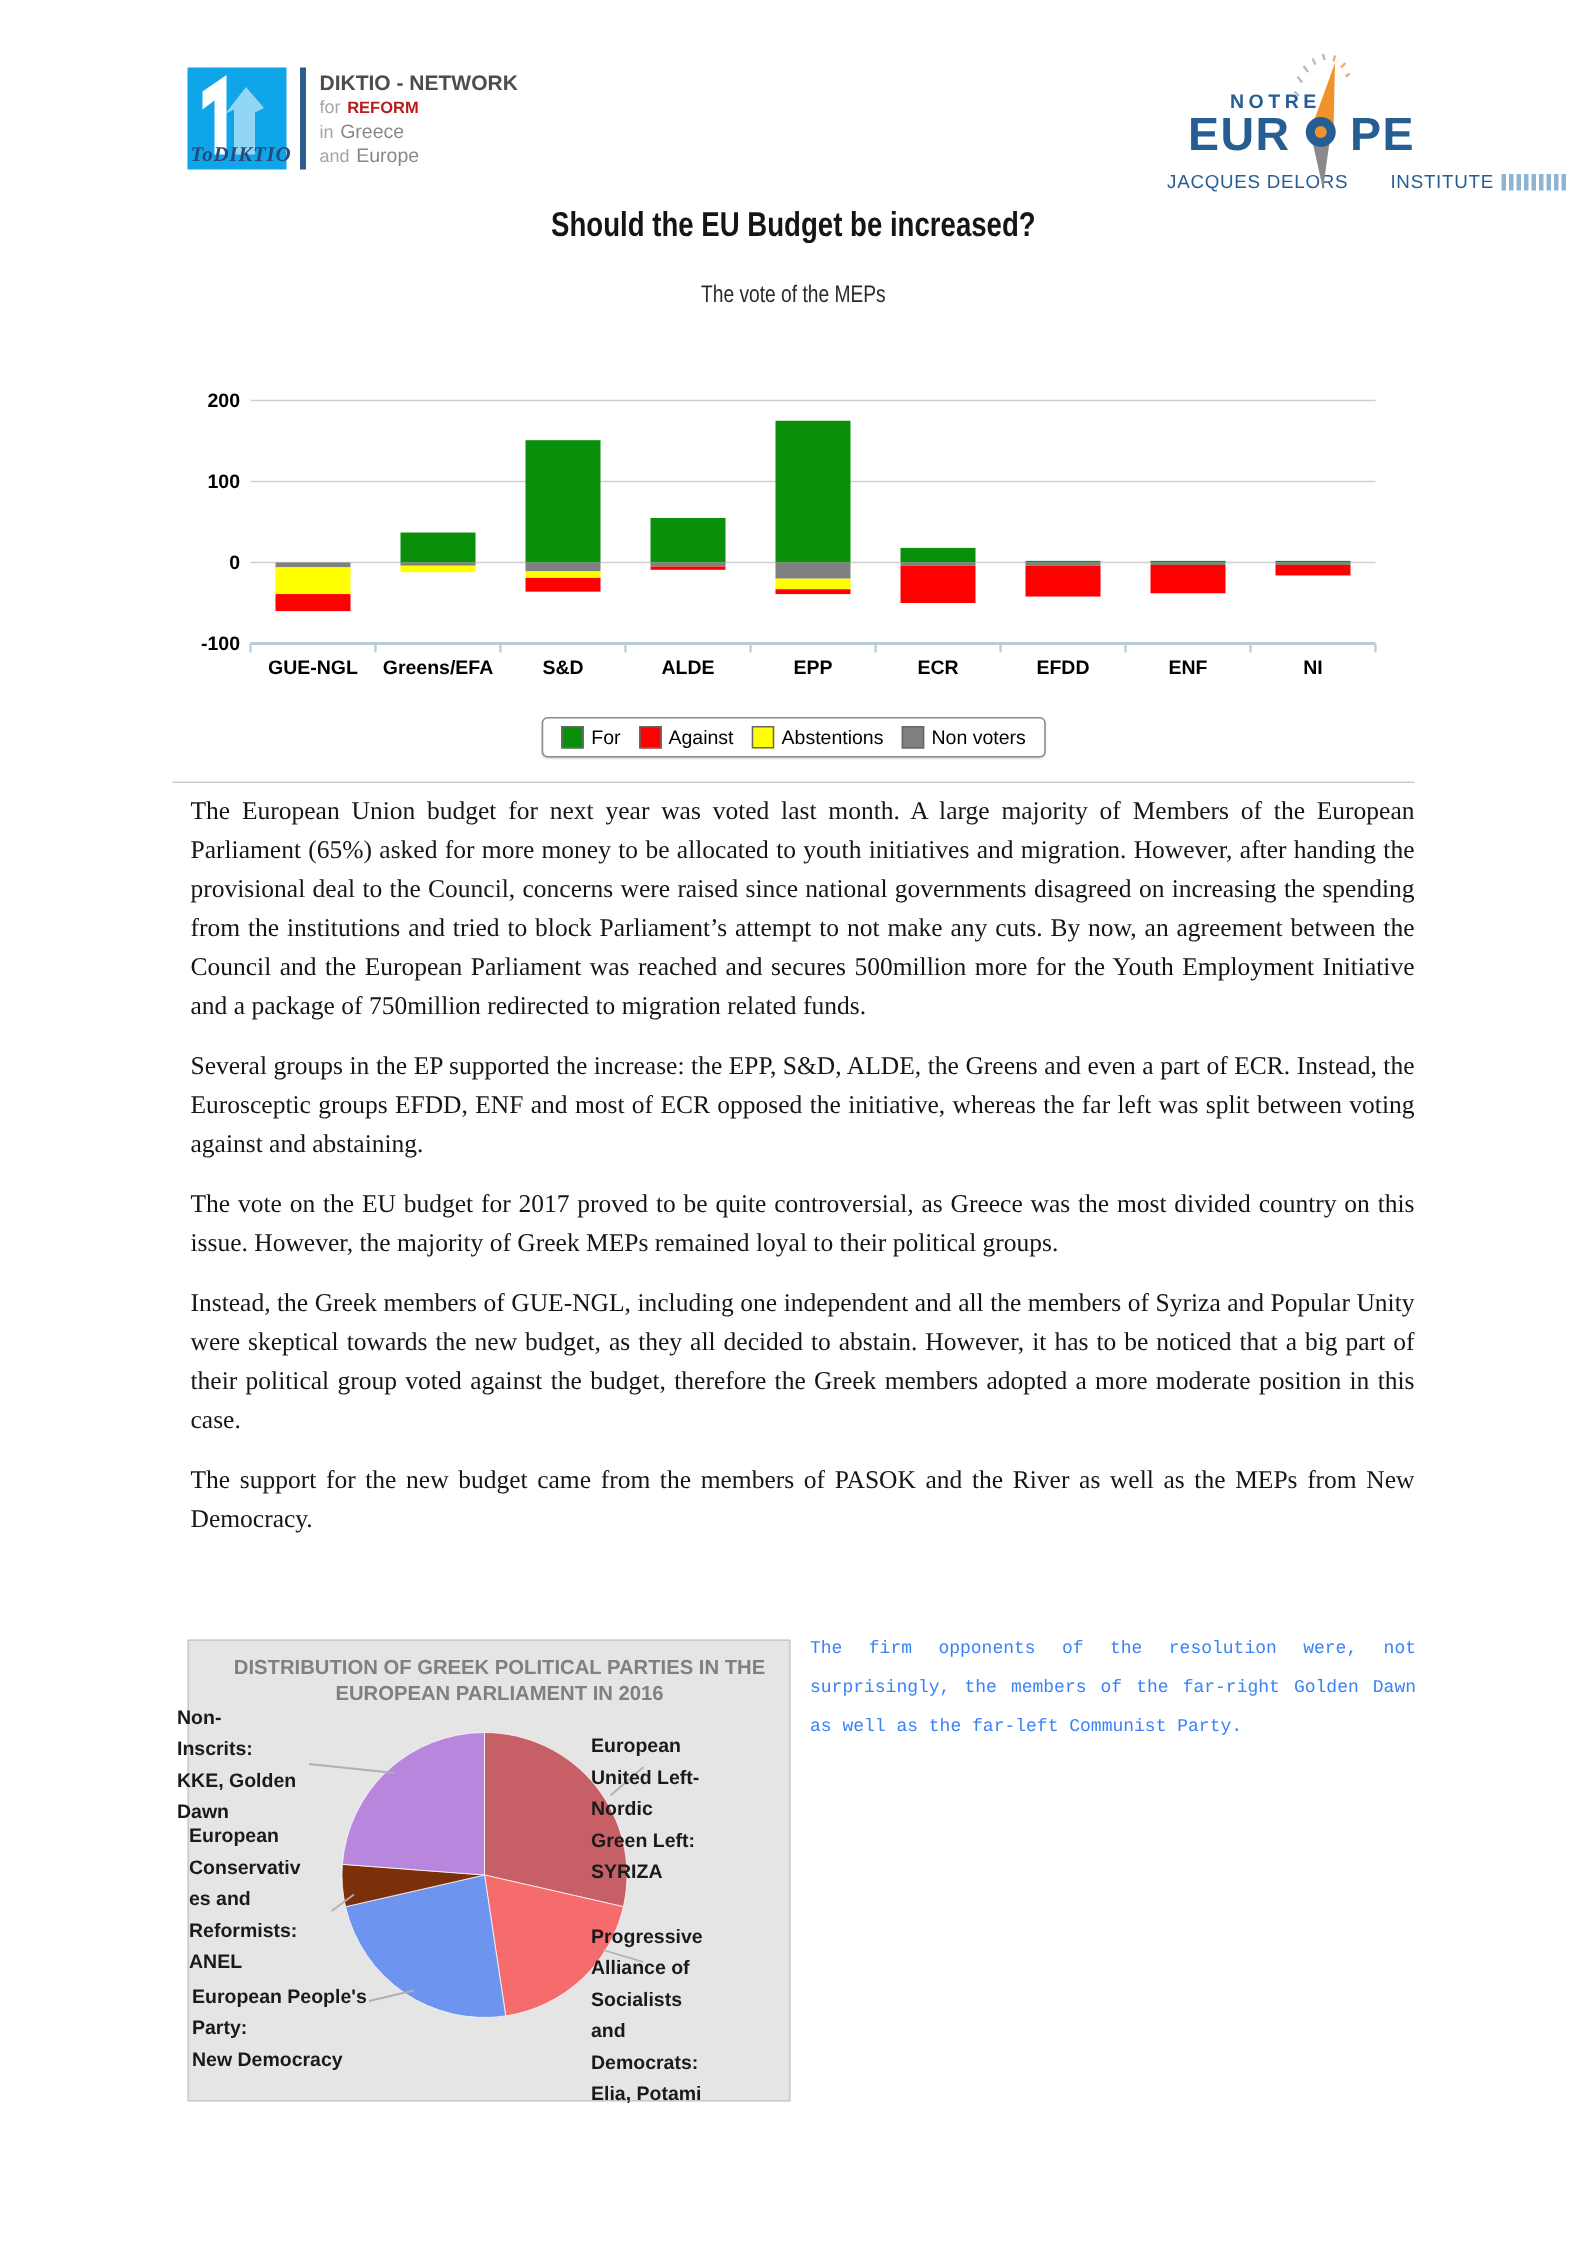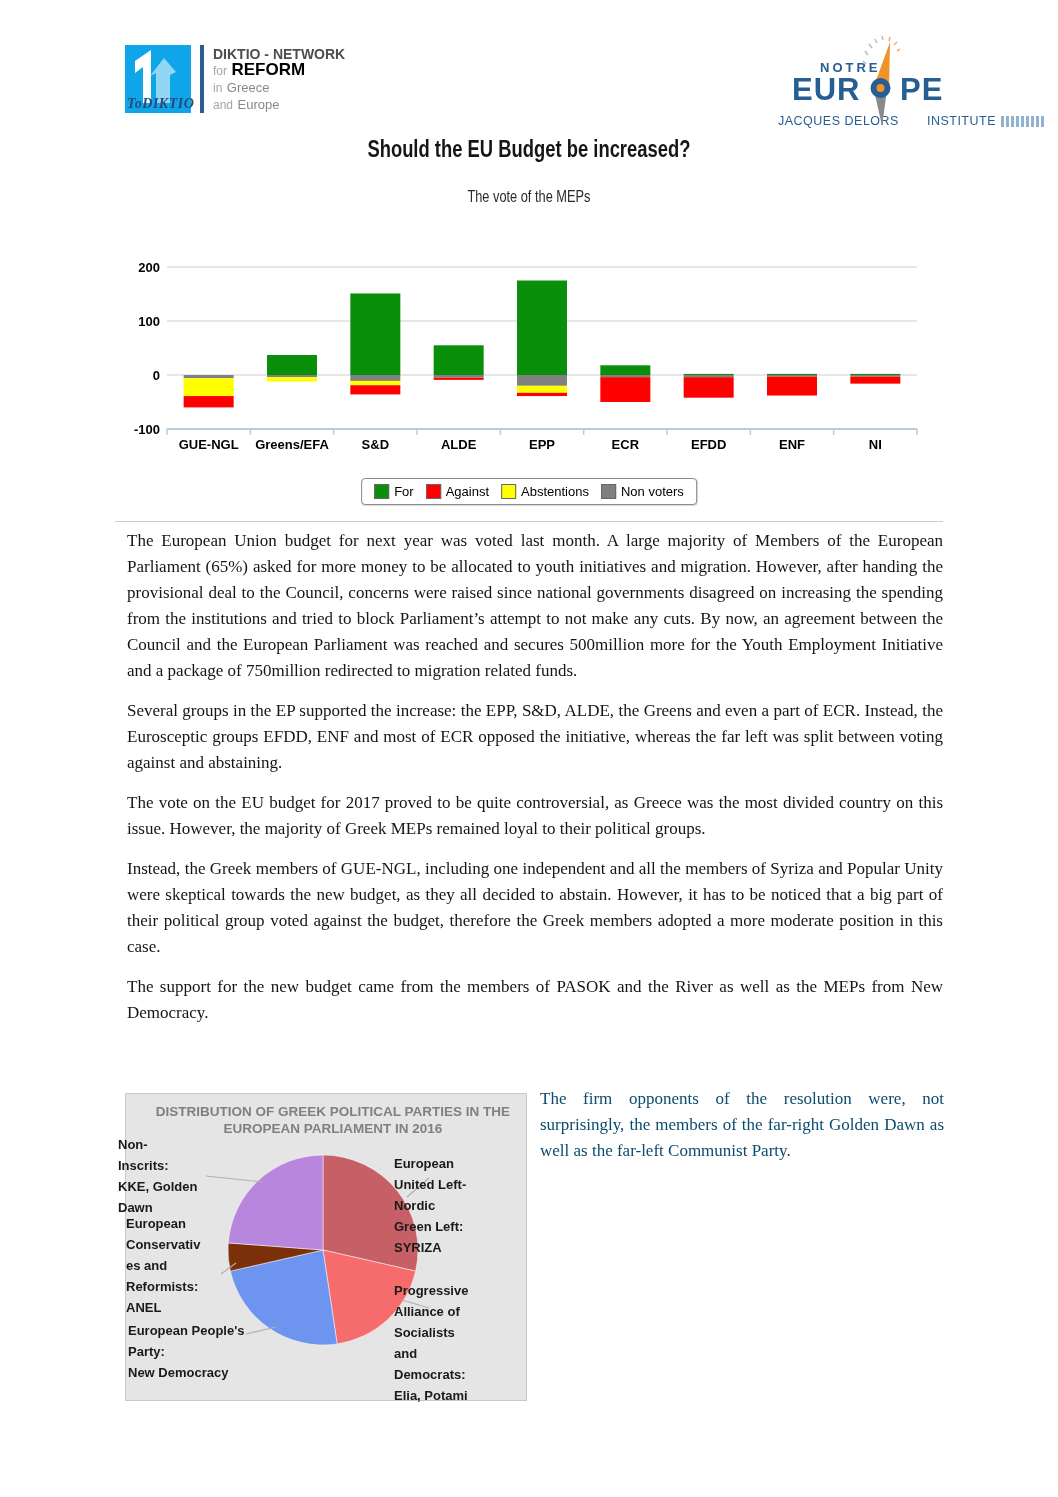--- a/index.html
+++ b/index.html
@@ -9,21 +9,21 @@
 
   
   .diktio{position:absolute;left:125px;top:45px;display:flex;align-items:stretch;gap:9px;}
   .diktio-box{position:relative;width:66px;height:68px;background:#0ea5e9;flex:none;}
   .todiktio{position:absolute;left:2px;bottom:1px;font-family:"Liberation Serif",serif;
             font-style:italic;font-weight:bold;font-size:14px;color:#27497c;letter-spacing:.5px;}
   .diktio-div{width:4px;background:#2d5d8e;flex:none;}
   .diktio-text{display:flex;flex-direction:column;justify-content:center;line-height:16px;}
   .dt1{font-weight:bold;font-size:14px;color:#4d4d4d;}
   .dt-pre{color:#a2a7ac;font-size:12px;}
-  .dt-b{font-weight:bold;color:#000000;font-size:17px;}
+  .dt-b{font-weight:bold;color:#b91c1c;font-size:11px;}
   .dt-n{color:#85898e;font-size:13px;}
 
   .notre{position:absolute;left:778px;top:24px;width:225px;height:106px;}
   .ne-notre{position:absolute;left:42px;top:36px;font-weight:bold;font-size:13px;
             letter-spacing:3px;color:#265e93;}
   .ne-eur{position:absolute;left:14px;top:48px;font-weight:bold;font-size:31px;color:#265e93;letter-spacing:1px;}
   .ne-pe{position:absolute;left:122px;top:48px;font-weight:bold;font-size:31px;color:#265e93;letter-spacing:1px;}
   .ne-compass{position:absolute;left:82px;top:0px;z-index:2;}
   .ne-row{position:absolute;left:0;top:90px;display:flex;align-items:center;gap:5px;width:230px;}
   .ne-jd,.ne-inst{font-weight:normal;font-size:12.5px;color:#265e93;letter-spacing:.5px;white-space:nowrap;}
@@ -43,22 +43,22 @@
           display:inline-flex;align-items:center;gap:12px;border:1.5px solid #8a8a8a;
           border-radius:4px;background:#fff;padding:5px 12px;box-shadow:0 1px 1px rgba(0,0,0,.15);}
   .legend .item{display:flex;align-items:center;gap:5px;font-size:13px;color:#000;}
   .legend .sw{width:13px;height:13px;border:1px solid #666;flex:none;}
   .divider{position:absolute;left:115px;top:521px;width:828px;height:1px;background:#cccccc;}
 
   
   .body-text{position:absolute;left:127px;top:528px;width:816px;}
   .body-text p{margin:0 0 14px 0;font-family:"Liberation Serif",serif;font-size:17px;
                line-height:26px;text-align:justify;color:#151515;}
-  .side-par{position:absolute;left:540px;top:1086px;width:404px;font-family:Liberation Serif, serif;
-            font-size:17px;line-height:26px;text-align:justify;color:#0c4a6e;}
+  .side-par{position:absolute;left:540px;top:1086px;width:404px;font-family:Liberation Mono, monospace;
+            font-size:12px;line-height:26px;text-align:justify;color:#3b82f6;}
 
   
   .piebox{position:absolute;left:125px;top:1093px;width:400px;height:306px;
           border:1px solid #c9c9c9;background:#e5e5e5;}
   .pie-title{position:absolute;left:28px;right:14px;top:9px;text-align:center;
              font-weight:bold;font-size:13.5px;line-height:17px;color:#808080;}
   .pie-svg{position:absolute;left:0;top:0;}
   .pie-callout{position:absolute;font-weight:bold;font-size:13px;line-height:21px;
                white-space:pre-line;color:#1a1a1a;}
 </style>

